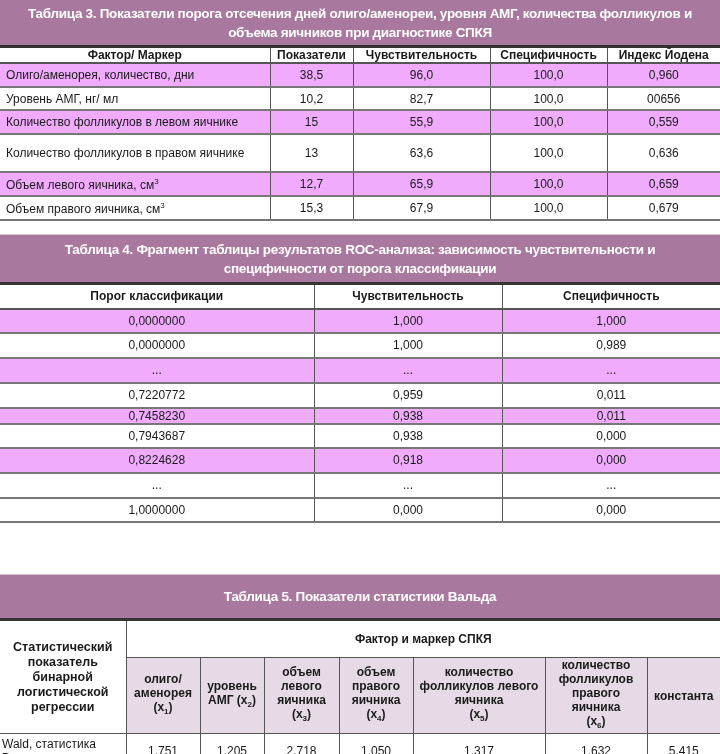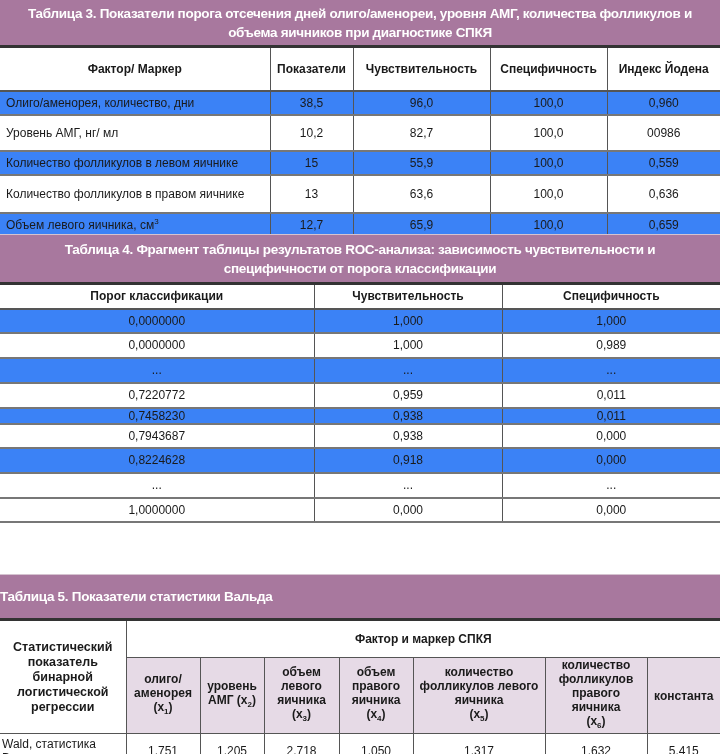--- a/index.html
+++ b/index.html
@@ -1,30 +1,30 @@
 <!DOCTYPE html>
 <html><head>
 <meta charset="utf-8">
 <style>
   html, body { margin: 0; padding: 0; background: #ffffff; }
   body { width: 720px; height: 754px; position: relative; overflow: hidden;
          font-family: "Liberation Sans", sans-serif; color: #1a1a1a; }
   .tbl { position: absolute; left: 0; width: 720px; }
   .title-bar { background: #a8789e; color: #ffffff; font-family: "Liberation Sans", sans-serif;
                font-weight: bold; font-size: 13.5px; text-align: center; line-height: 19px;
-               display: flex; align-items: center; justify-content: flex-start; box-sizing: border-box;
+               display: flex; align-items: center; justify-content: center; box-sizing: border-box;
                letter-spacing: -0.3px; border-top: 1px solid #d5c3d0; }
   table { border-collapse: collapse; width: 720px; table-layout: fixed; }
   td, th { font-size: 12px; text-align: center; padding: 0 4px; box-sizing: border-box;
            border-left: 1px solid #555; border-right: 1px solid #555; }
   td:first-child, th:first-child { border-left: none; }
   td:last-child, th:last-child { border-right: none; }
   th { font-weight: bold; font-size: 12px; }
   tr.head th { border-bottom: 2px solid #555; }
-  tr.shade td { background: #3b82f6; }
+  tr.shade td { background: #f0abfc; }
   tr.row td { border-bottom: 2px solid #777; }
   .top-rule { border-top: 3px solid #333; }
   td.left { text-align: left; padding-left: 6px; }
   sup { font-size: 8px; }
   sub { font-size: 8px; }
   
   .t5 td, .t5 th { border: 1px solid #555; }
   .t5 .sub-h th { background: #e6dae6; font-size: 12px; line-height: 14px; }
   .t5 .corner { border-left: none; font-size: 12.5px; line-height: 15px; vertical-align: middle; }
   .t5 .last { border-right: none; }
@@ -39,40 +39,40 @@
   </div>
   <table class="top-rule">
     <colgroup>
         <col style="width:270px">
         <col style="width:83px">
         <col style="width:137px">
         <col style="width:117px">
         <col style="width:113px">
       </colgroup>
     <tbody>
-        <tr class="head" style="height:44px;">
+        <tr class="head" style="height:16px;">
       <th>Фактор/ Маркер</th>
       <th>Показатели</th>
       <th>Чувствительность</th>
       <th>Специфичность</th>
       <th>Индекс Йодена</th>
     </tr>
     <tr class="row shade" style="height:24px;">
       <td class="left">Олиго/аменорея, количество, дни</td>
       <td>38,5</td>
       <td>96,0</td>
       <td>100,0</td>
       <td>0,960</td>
     </tr>
-    <tr class="row" style="height:36px;">
+    <tr class="row" style="height:23px;">
       <td class="left">Уровень АМГ, нг/ мл</td>
       <td>10,2</td>
       <td>82,7</td>
       <td>100,0</td>
-      <td>00986</td>
+      <td>00656</td>
     </tr>
     <tr class="row shade" style="height:24px;">
       <td class="left">Количество фолликулов в левом яичнике</td>
       <td>15</td>
       <td>55,9</td>
       <td>100,0</td>
       <td>0,559</td>
     </tr>
     <tr class="row" style="height:38px;">
       <td class="left">Количество фолликулов в правом яичнике</td>

